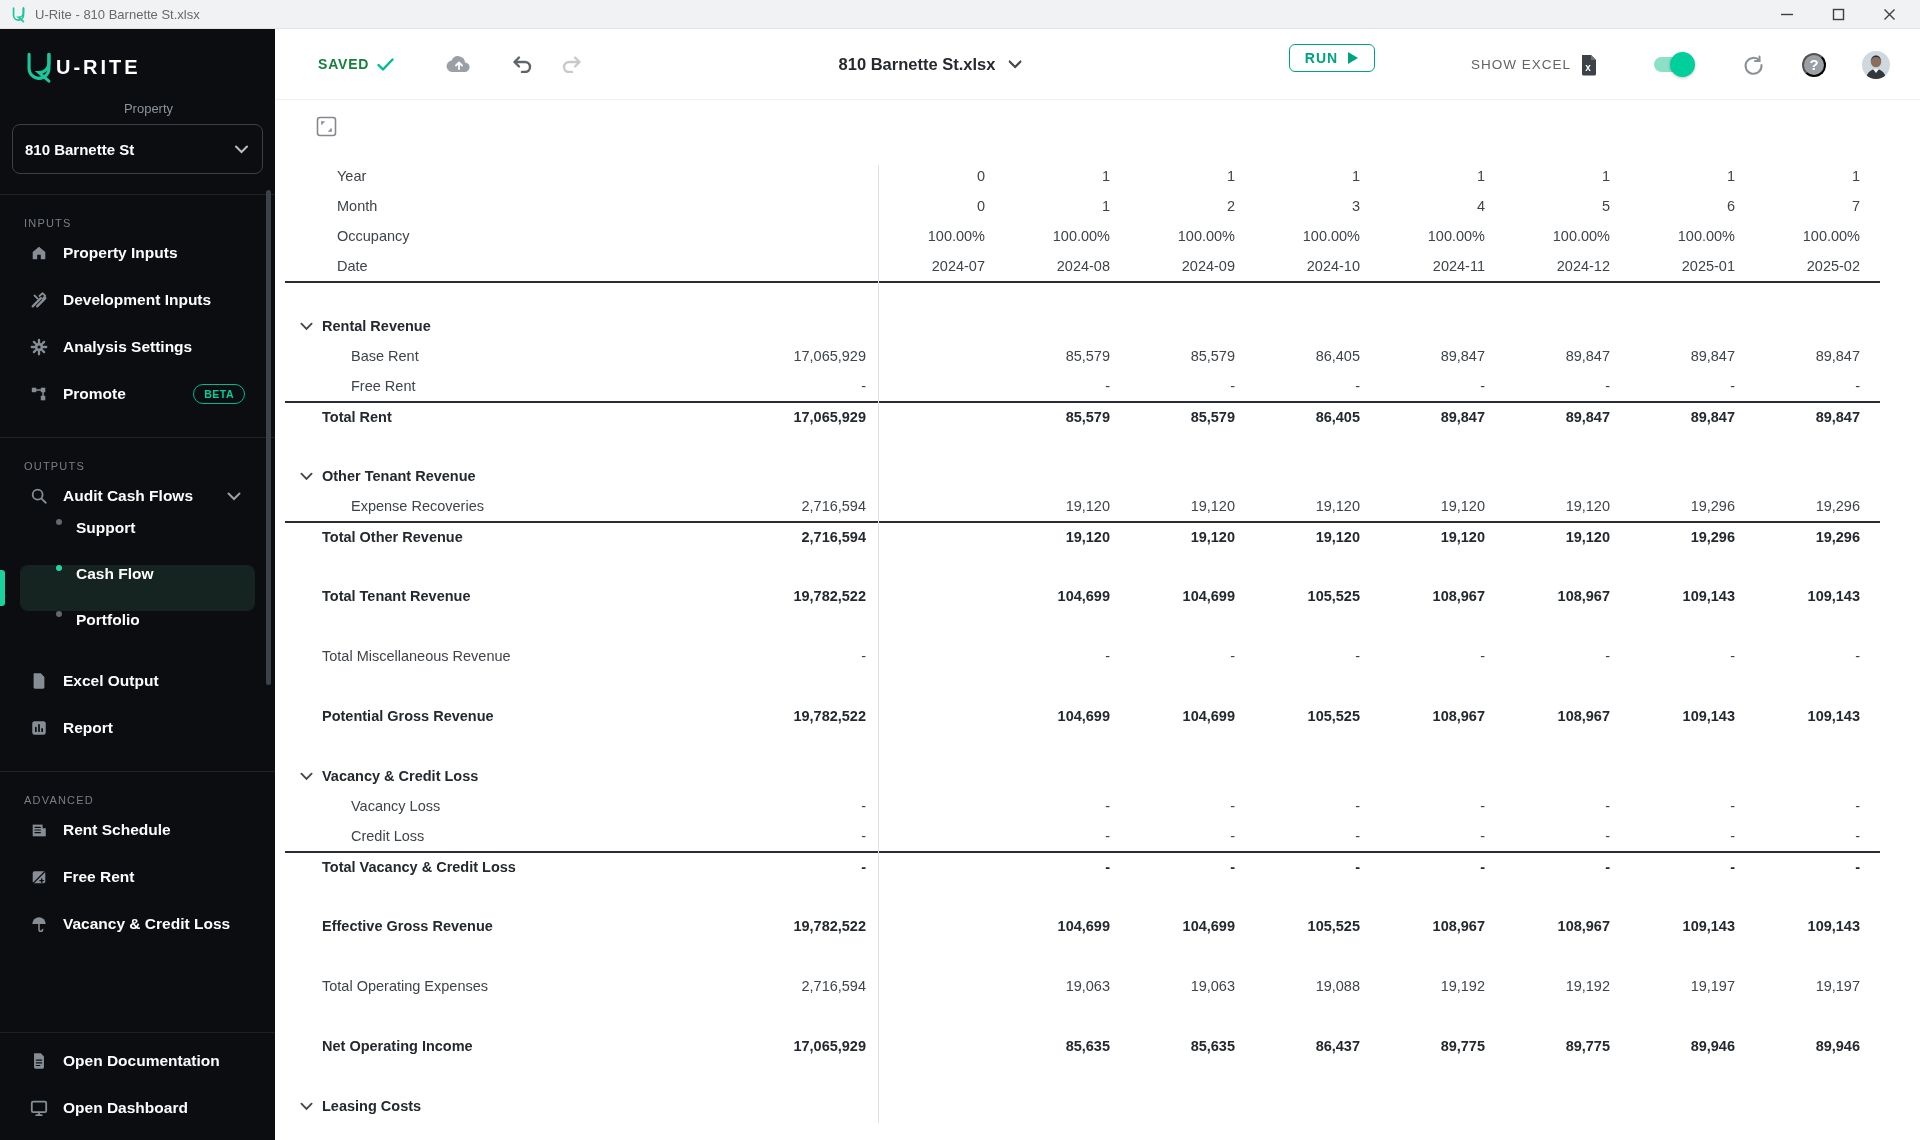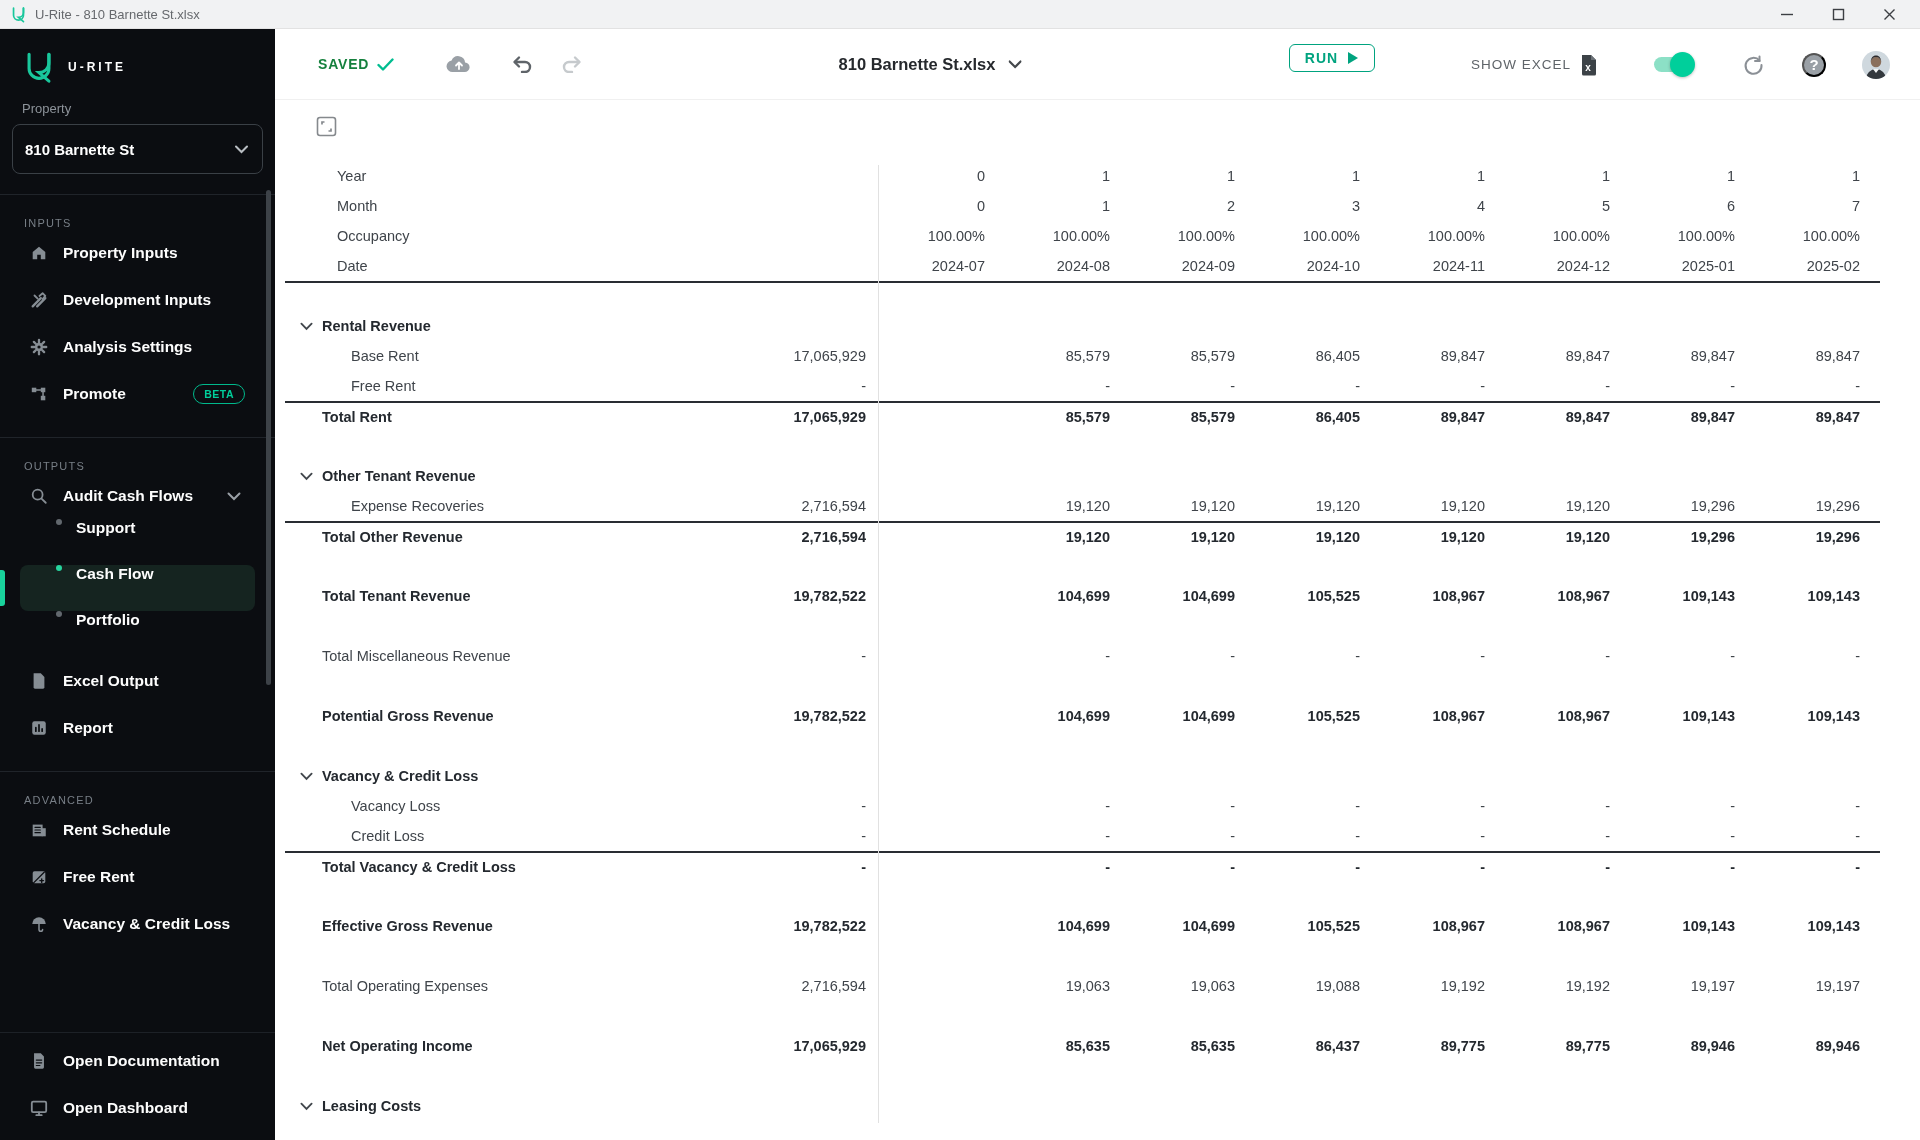--- a/index.html
+++ b/index.html
@@ -15,22 +15,22 @@
   .win-controls svg { display:block; }
 
   
   .shell { display:flex; height:1111px; }
   .sidebar { position:relative; width:275px; background:#0b0d11; color:#fff; flex:none; overflow:hidden; }
   .main { position:relative; flex:1; background:#fff; }
 
   
   .brand { display:flex; align-items:center; margin:18px 0 0 22px; height:40px; }
   .brand svg { width:34px; height:34px; }
-  .brand .bname { margin-left:12px; font-size:12px; font-weight:bold; letter-spacing:3px; color:#fff; }
-  .prop-label { margin:14px 0 0 22px; font-size:13px; color:#8d939a; }
+  .brand .bname { font-size:20px; font-weight:bold; letter-spacing:3px; color:#fff; }
+  .prop-label { margin:14px 0 0 22px; font-size:13px; color:#8d939a;text-align:center; }
   .prop-select { margin:8px 12px 0 12px; height:50px; border:1px solid #3a4046; border-radius:8px;
     display:flex; align-items:center; padding:0 14px 0 12px; cursor:pointer; }
   .prop-select .pval { font-size:15px; font-weight:bold; color:#fff; flex:1; }
   .sb-divider { height:1px; background:#20242a; margin-top:20px; }
   .sb-heading { margin:22px 0 0 24px; font-size:11px; font-weight:normal; letter-spacing:1.2px; color:#787f87; }
   .sb-item { position:relative; height:47px; display:flex; align-items:center; padding-left:30px; cursor:pointer; }
   .sb-item .ic { width:18px; height:18px; color:#868d94; flex:none; display:flex; align-items:center; justify-content:center; }
   .sb-item .lbl { margin-left:15px; font-size:15.5px; font-weight:bold; color:#fdfdfd; white-space:nowrap; }
   .sb-item .tail-chev { margin-left:auto; margin-right:34px; color:#9aa0a6; }
   .sb-sub { position:relative; height:46px; display:flex; align-items:flex-start; margin:0 20px; border-radius:8px;

